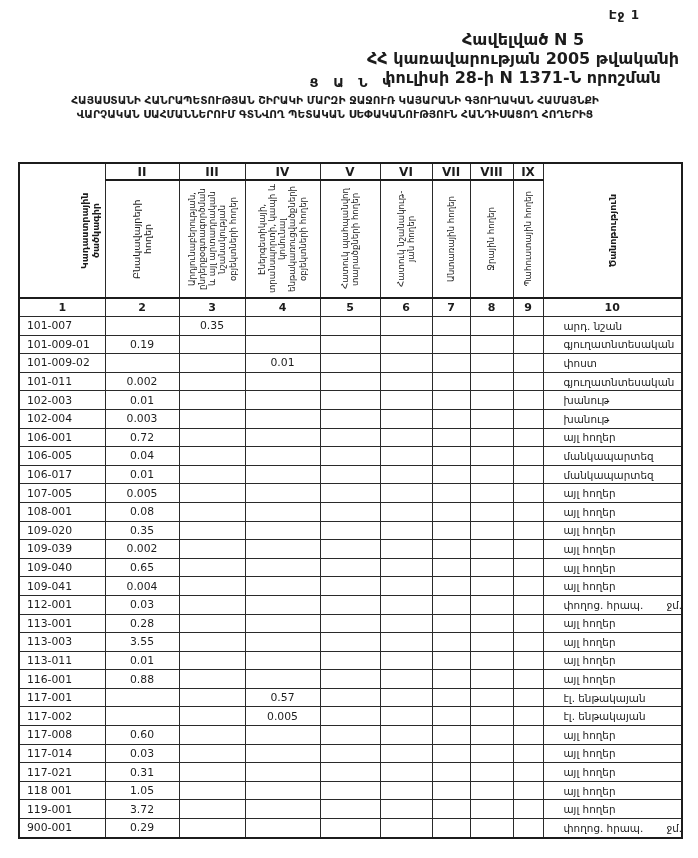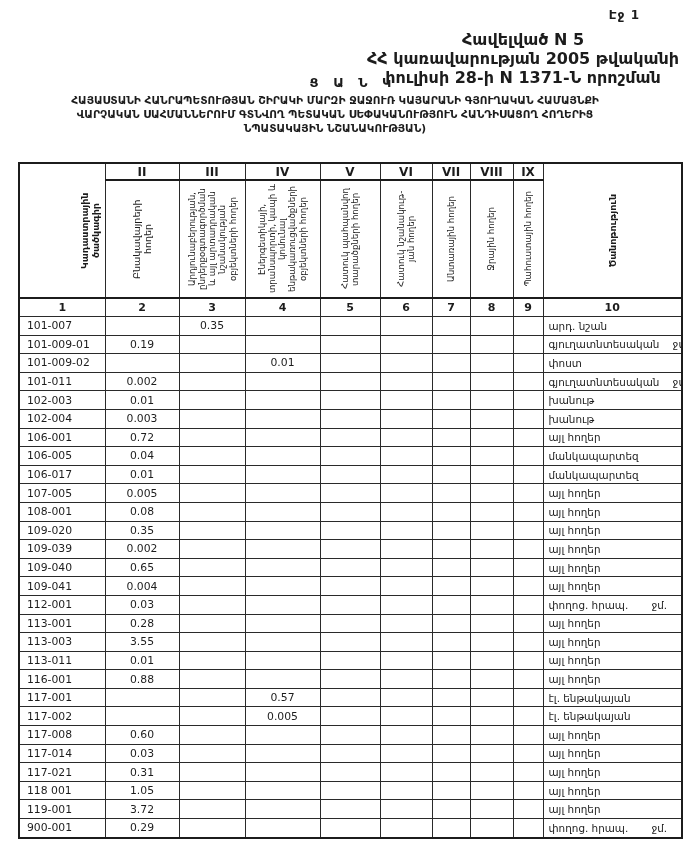--- a/index.html
+++ b/index.html
@@ -117,21 +117,21 @@
     vertical-align: middle;
     text-align: center;
     white-space: pre;
   }
   .land-table tbody td:first-child {
     text-align: left;
     padding-left: 7px;
   }
   .land-table tbody td:last-child {
     text-align: left;
-    padding-left: 5px;
+    padding-left: 20px;
     font-size: 10.4px;
   }
 </style>
 </head>
 <body>
 
 <div class="page">
 
   <div class="page-num">Էջ 1</div>
 
@@ -139,21 +139,20 @@
     <div>Հավելված N 5</div>
     <div>ՀՀ կառավարության 2005 թվականի</div>
     <div>հուլիսի 28-ի N 1371-Ն որոշման</div>
   </div>
 
   <div class="doc-title">Ց Ա Ն Կ</div>
 
   <div class="doc-subtitle">
     <div>ՀԱՅԱՍՏԱՆԻ ՀԱՆՐԱՊԵՏՈՒԹՅԱՆ ՇԻՐԱԿԻ ՄԱՐԶԻ ՋԱՋՈՒՌ ԿԱՅԱՐԱՆԻ ԳՅՈՒՂԱԿԱՆ ՀԱՄԱՅՆՔԻ</div>
     <div>ՎԱՐՉԱԿԱՆ ՍԱՀՄԱՆՆԵՐՈՒՄ ԳՏՆՎՈՂ ՊԵՏԱԿԱՆ ՍԵՓԱԿԱՆՈՒԹՅՈՒՆ ՀԱՆԴԻՍԱՑՈՂ ՀՈՂԵՐԻՑ</div>
-    <div>ՆՊԱՏԱԿԱՅԻՆ ՆՇԱՆԱԿՈՒԹՅԱՆ)</div>
   </div>
 
   <table class="land-table">
     <colgroup>
       <col style="width:86px">
         <col style="width:74px">
         <col style="width:66px">
       <col style="width:75px">
         <col style="width:60px">
         <col style="width:52px">

